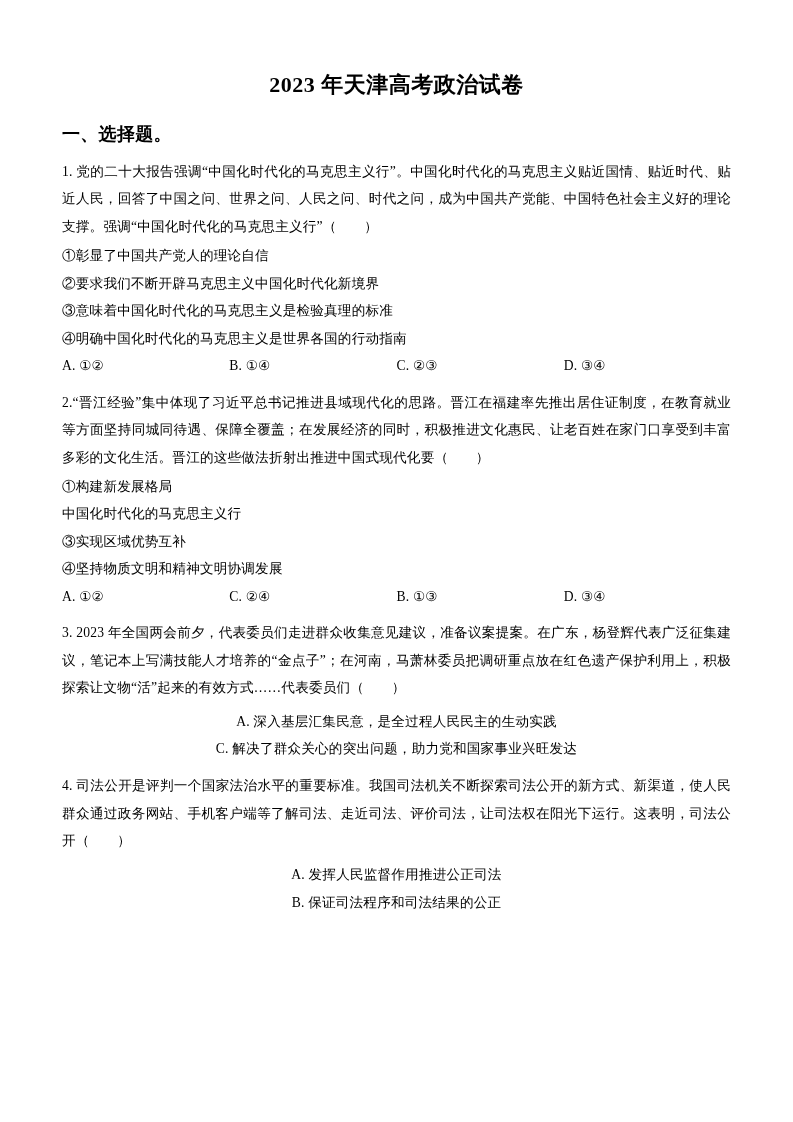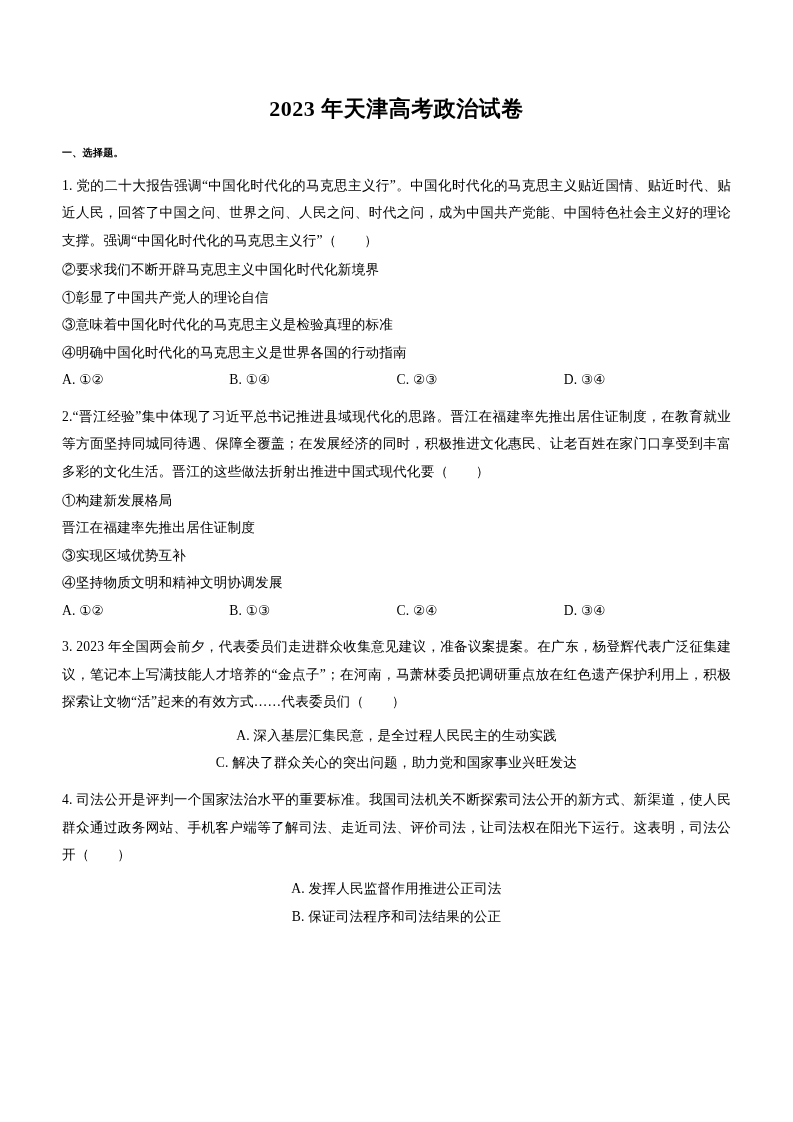--- a/index.html
+++ b/index.html
@@ -12,31 +12,31 @@
     height: 1122px;
     font-family: "Liberation Serif", "DejaVu Serif", serif;
     color: #000000;
     -webkit-font-smoothing: antialiased;
   }
   .page {
     position: relative;
     width: 793px;
     height: 840px;
     box-sizing: border-box;
-    padding: 80px 62px 0 62px;
+    padding: 56px 62px 0 62px;
   }
   .doc-title {
     text-align: center;
     font-size: 22px;
     font-weight: bold;
     letter-spacing: 0.5px;
     margin: 14px 0 22px 0;
   }
   .section-heading {
-    font-size: 10px;
+    font-size: 18px;
     font-weight: bold;
     margin: 0 0 12px 0;
     letter-spacing: 0.3px;
   }
   .q-block {
     margin-bottom: 9px;
   }
   .q-stem {
     font-size: 13.6px;
     line-height: 2.02;
@@ -74,42 +74,42 @@
 <body>
 
 <div class="page">
 
   <div class="doc-title">2023 年天津高考政治试卷</div>
 
   <div class="section-heading">一、选择题。</div>
 
   <div class="q-block">
     <p class="q-stem">1. 党的二十大报告强调“中国化时代化的马克思主义行”。中国化时代化的马克思主义贴近国情、贴近时代、贴近人民，回答了中国之问、世界之问、人民之问、时代之问，成为中国共产党能、中国特色社会主义好的理论支撑。强调“中国化时代化的马克思主义行”（　　）</p>
+    <p class="q-sub">①彰显了中国共产党人的理论自信</p>
     <p class="q-sub">②要求我们不断开辟马克思主义中国化时代化新境界</p>
-    <p class="q-sub">①彰显了中国共产党人的理论自信</p>
     <p class="q-sub">③意味着中国化时代化的马克思主义是检验真理的标准</p>
     <p class="q-sub">④明确中国化时代化的马克思主义是世界各国的行动指南</p>
     <div class="opt-row">
       <div class="opt">A. ①②</div>
       <div class="opt">B. ①④</div>
       <div class="opt">C. ②③</div>
       <div class="opt">D. ③④</div>
     </div>
   </div>
 
   <div class="q-block">
     <p class="q-stem">2.“晋江经验”集中体现了习近平总书记推进县域现代化的思路。晋江在福建率先推出居住证制度，在教育就业等方面坚持同城同待遇、保障全覆盖；在发展经济的同时，积极推进文化惠民、让老百姓在家门口享受到丰富多彩的文化生活。晋江的这些做法折射出推进中国式现代化要（　　）</p>
     <p class="q-sub">①构建新发展格局</p>
-    <p class="q-sub">晋江在福建率先推出居住证制度</p>
+    <p class="q-sub">中国化时代化的马克思主义行</p>
     <p class="q-sub">③实现区域优势互补</p>
     <p class="q-sub">④坚持物质文明和精神文明协调发展</p>
     <div class="opt-row">
       <div class="opt">A. ①②</div>
+      <div class="opt">C. ②④</div>
       <div class="opt">B. ①③</div>
-      <div class="opt">C. ②④</div>
       <div class="opt">D. ③④</div>
     </div>
   </div>
 
   <div class="q-block">
     <p class="q-stem">3. 2023 年全国两会前夕，代表委员们走进群众收集意见建议，准备议案提案。在广东，杨登辉代表广泛征集建议，笔记本上写满技能人才培养的“金点子”；在河南，马萧林委员把调研重点放在红色遗产保护利用上，积极探索让文物“活”起来的有效方式……代表委员们（　　）</p>
     <div class="spacer-sm"></div>
     <p class="opt-line">A. 深入基层汇集民意，是全过程人民民主的生动实践</p>
     <p class="opt-line">C. 解决了群众关心的突出问题，助力党和国家事业兴旺发达</p>
   </div>

